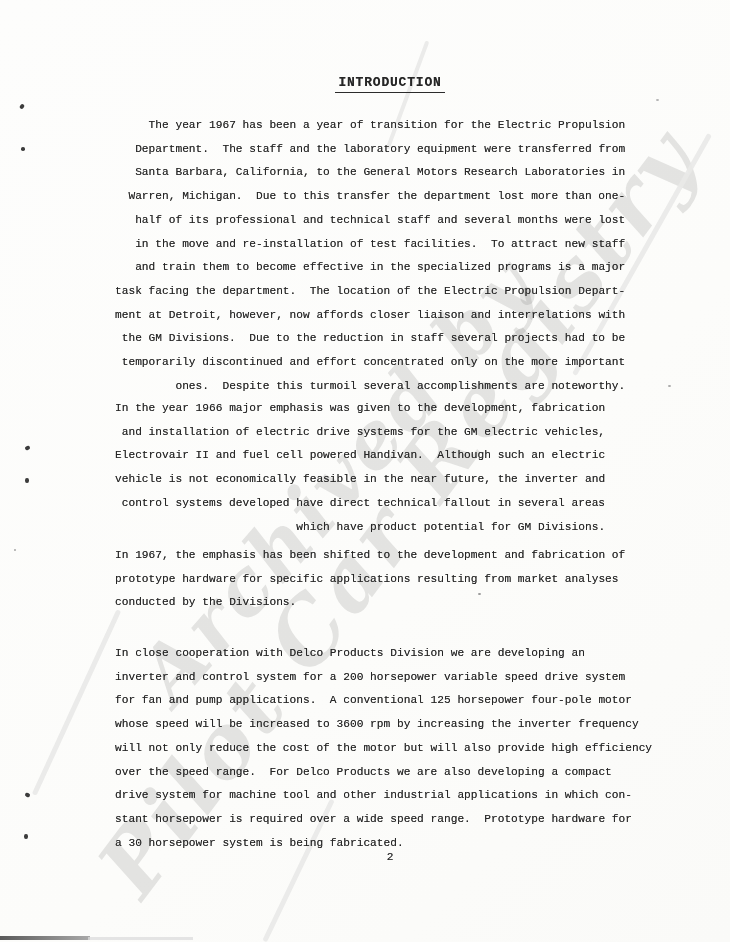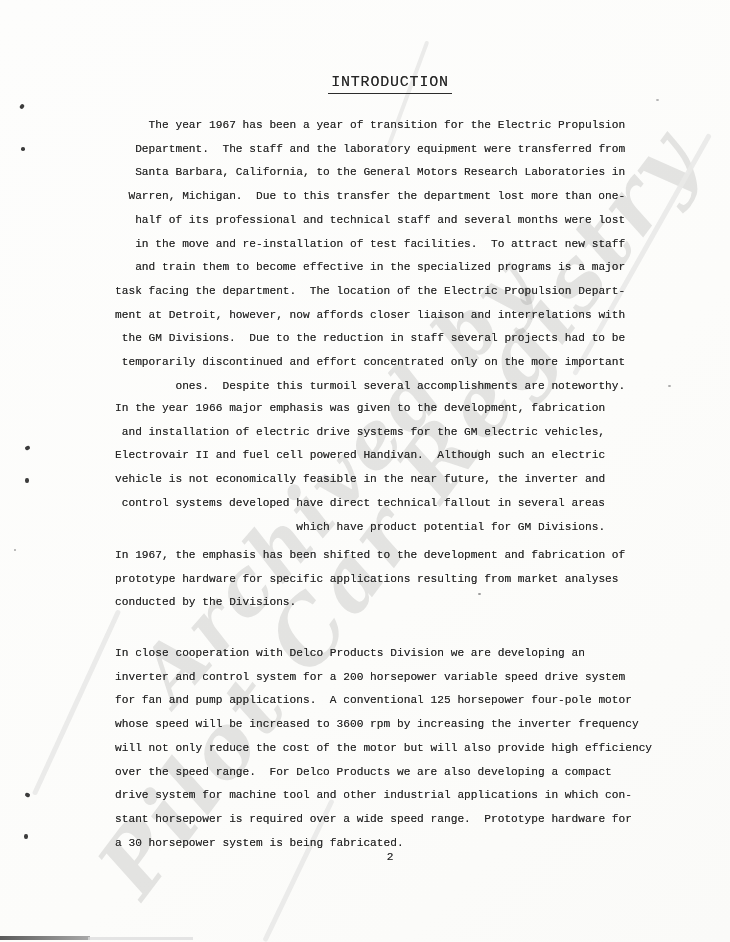--- a/index.html
+++ b/index.html
@@ -59,22 +59,22 @@
 
   
   .heading-row {
     position: absolute;
     left: 115px; top: 73px; width: 550px;
     text-align: center;
     z-index: 3;
   }
   .heading {
     display: inline-block;
-    font-size: 15px;
-    font-weight: 400;
+    font-size: 13px;
+    font-weight: 700;
     letter-spacing: 0.8px;
     color: #262626;
     border-bottom: 1.6px solid #2c2c2c;
     padding: 0 3px 2px 3px;
     text-shadow: 0 0 0.5px rgba(40,40,40,0.65);
   }
   .para {
     position: absolute;
     left: 115px;
     white-space: pre;

